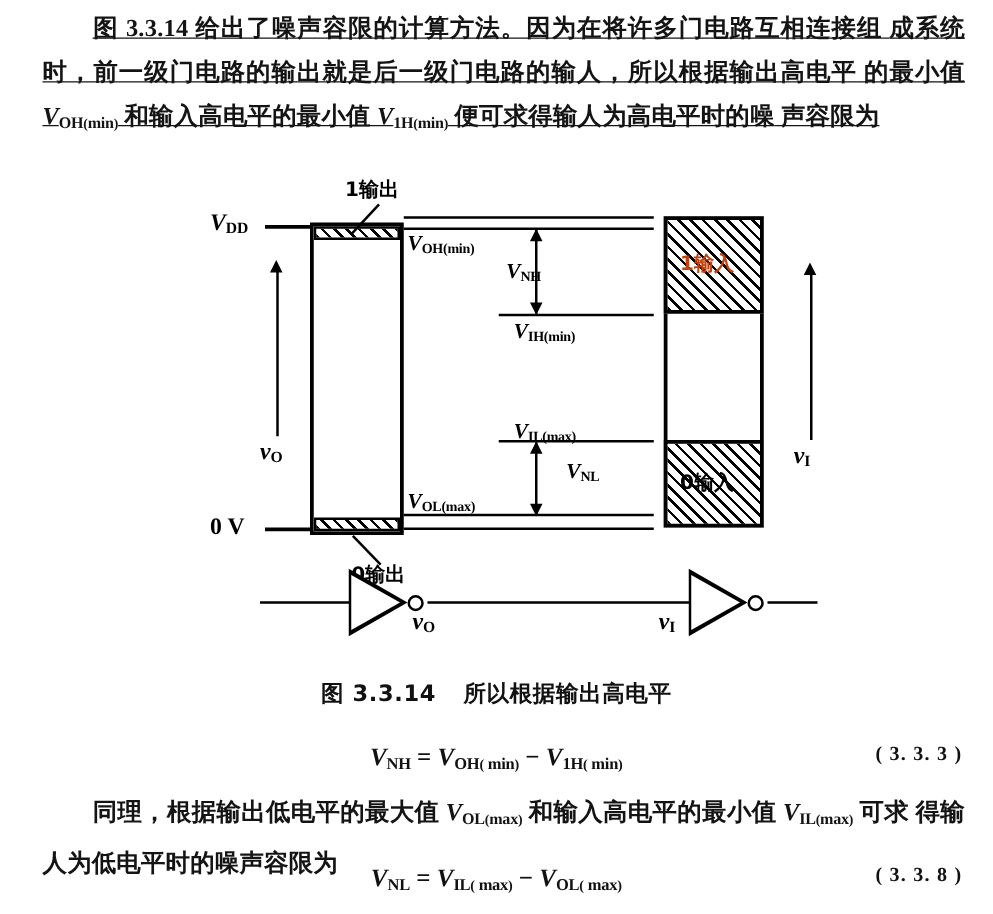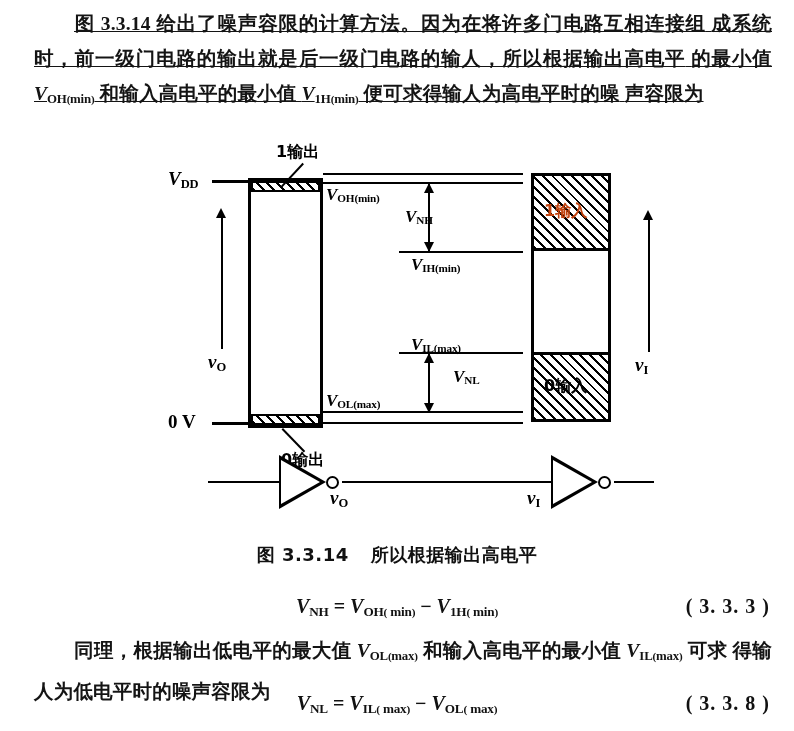--- a/index.html
+++ b/index.html
@@ -178,21 +178,21 @@
     font-weight: 700;
   }
   .eqbody {
     position: absolute;
     left: 0; width: 794px;
     text-align: center;
   }
   .eqnum {
     position: absolute;
     right: 24px;
-    font-size: 20px;
+    font-size: 16px;
     font-weight: 700;
     letter-spacing: 1px;
   }
   #eq1 { top: 595px; }
   #eq2 { top: 692px; }
 
   .op { padding: 0 5px; }
 </style>
 </head>
 <body>

